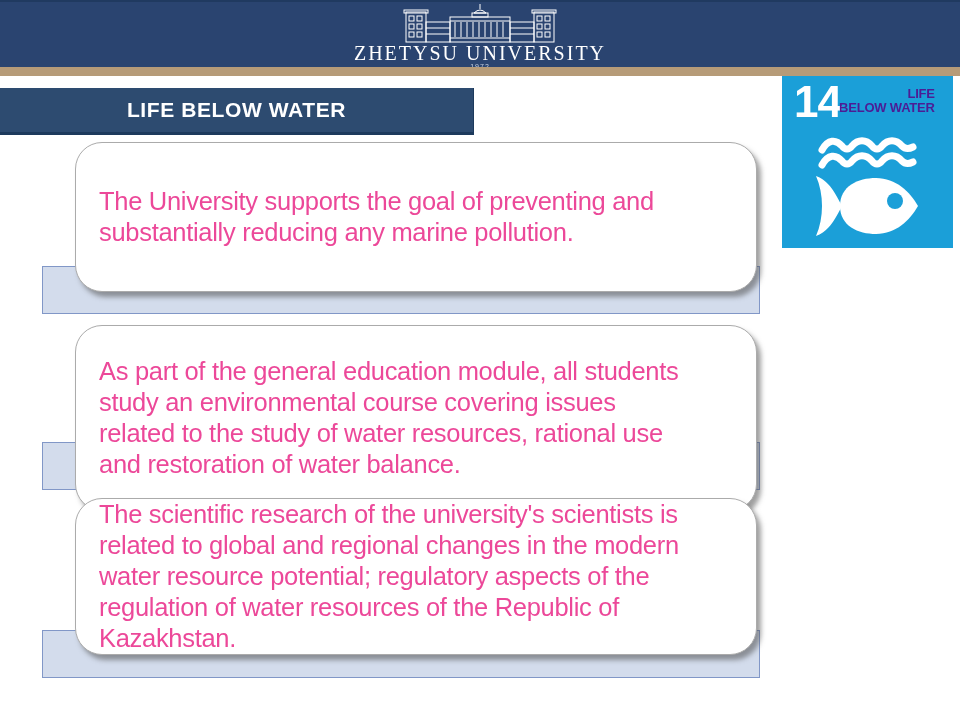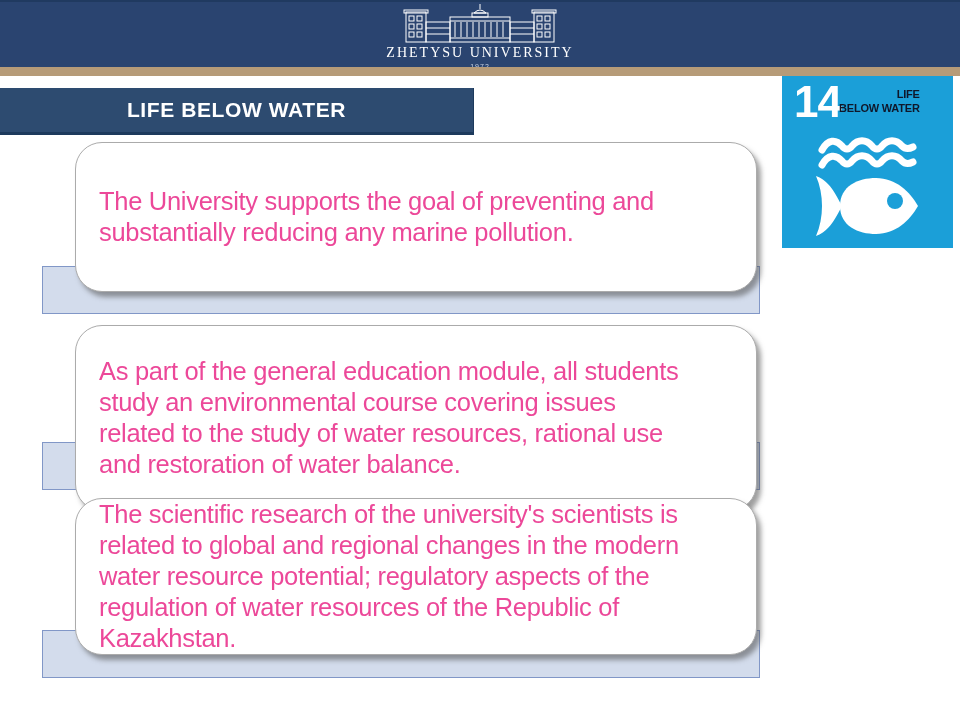--- a/index.html
+++ b/index.html
@@ -9,42 +9,42 @@
   }
   
   .header{
     position:absolute;left:0;top:0;width:960px;height:67px;
     background:#2a4470;border-top:2px solid #203a60;box-sizing:border-box;
     display:flex;justify-content:center;align-items:flex-start;
   }
   .logo{display:flex;flex-direction:column;align-items:center;margin-top:2px;}
   .logo svg{display:block;}
   .logo-title{
-    font-family:"Liberation Serif", serif;color:#ffffff;font-size:14px;
+    font-family:"Liberation Serif", serif;color:#ffffff;font-size:20px;
     letter-spacing:2px;line-height:18px;margin-top:0px;white-space:nowrap;
   }
   .logo-year{font-size:7px;color:#c9d2e2;letter-spacing:1px;line-height:8px;margin-top:1px;}
   .gold-stripe{position:absolute;left:0;top:67px;width:960px;height:9px;background:#b69b78;}
   
   .banner{
     position:absolute;left:0;top:88px;width:474px;height:47px;background:#2d4b70;
     border-bottom:3px solid #1d3a5c;border-right:1px solid #1d3a5c;box-sizing:border-box;
     display:flex;align-items:center;justify-content:center;
   }
   .banner-text{color:#ffffff;font-weight:bold;font-size:21px;letter-spacing:.6px;}
   
   .sdg{
     position:absolute;left:782px;top:76px;width:171px;height:172px;background:#1b9fd8;text-align:right;
   }
   .sdg-number{
     position:absolute;left:12px;top:2px;color:#fff;font-weight:bold;font-size:44px;
     line-height:48px;letter-spacing:-1px;
   }
   .sdg-label{
-    position:absolute;left:57px;top:11px;color:#0f172a;font-weight:bold;font-size:11px;
+    position:absolute;left:57px;top:11px;color:#4c1d95;font-weight:bold;font-size:13px;
     line-height:14px;letter-spacing:-.2px;white-space:pre-line;
   }
   .sdg-art{position:absolute;left:0;top:58px;width:171px;height:110px;}
   
   .band{
     position:absolute;left:42px;width:718px;height:48px;
     background:#d3dcec;border:1.5px solid #8197c7;box-sizing:border-box;
   }
   .band1{top:266px;} .band2{top:442px;} .band3{top:630px;}
   .bubble{

